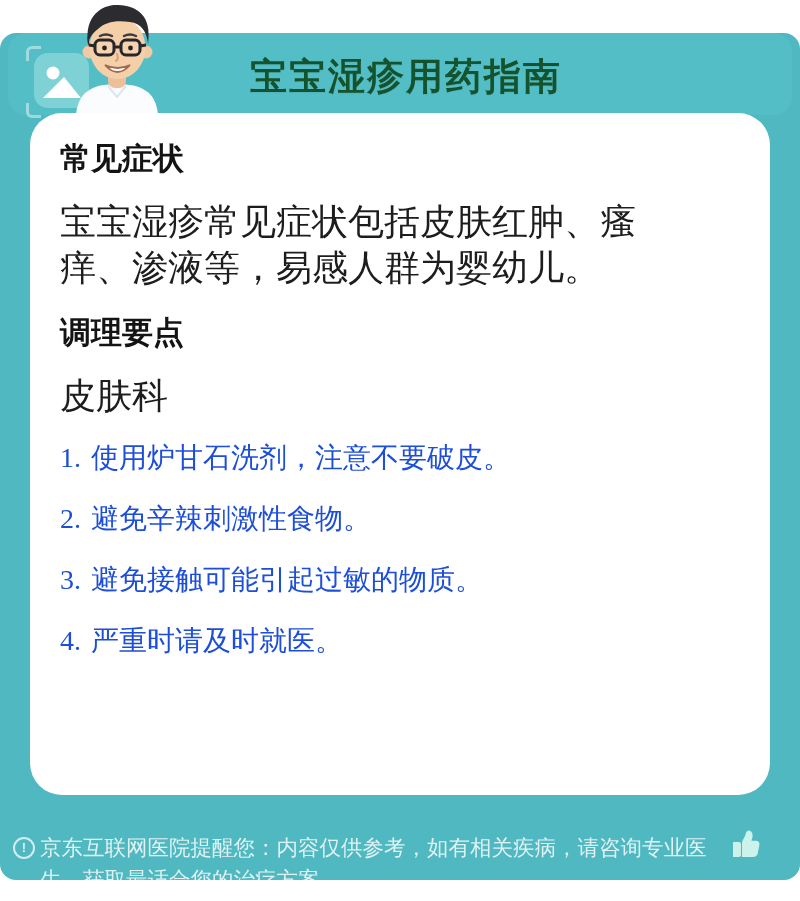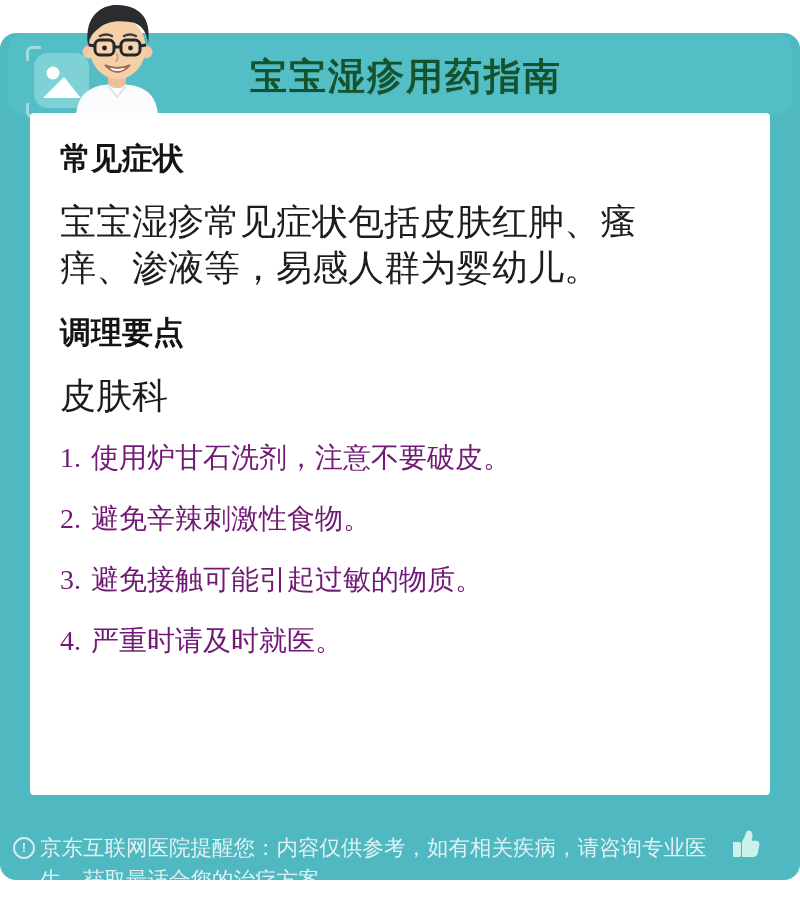--- a/index.html
+++ b/index.html
@@ -28,35 +28,35 @@
   .br-bl{left:26px;top:103px;border-left-width:3px;border-bottom-width:3px;border-bottom-left-radius:6px;}
   .avatar{position:absolute;left:58px;top:2px;width:118px;height:113px;}
   .page-title{
     position:absolute;left:250px;top:52px;
     font-size:37px;font-weight:bold;color:#14532d;letter-spacing:2px;
     text-shadow:0 1px 1px rgba(0,0,0,0.06);
   }
   
   .card{
     position:absolute;left:30px;top:113px;width:740px;height:682px;
-    background:#ffffff;border-radius:4px;
+    background:#ffffff;border-radius:32px;
   }
   .card-inner{padding:16px 30px 0 30px;}
   .sec-heading{
     font-size:31px;line-height:36px;font-weight:bold;color:#141414;
     margin:24px 0 0 0;
   }
   .sec-heading.first{margin-top:12px;}
   .sec-body{
     font-size:36px;line-height:46px;color:#1d1d1d;margin:22px 0 0 0;
     max-width:600px;
   }
   .care-list{margin-top:22px;}
   .care-item{
-    font-size:28px;line-height:34px;color:#701a75;margin:0 0 27px 0;
+    font-size:28px;line-height:34px;color:#1d4ed8;margin:0 0 27px 0;
     white-space:nowrap;
   }
   .care-item .num{
     font-family:"Liberation Serif","DejaVu Serif",serif;
     margin-right:10px;
   }
   
   .footer{position:absolute;left:0;top:820px;width:800px;height:80px;}
   .info-circle{
     position:absolute;left:13px;top:17px;width:18px;height:18px;

